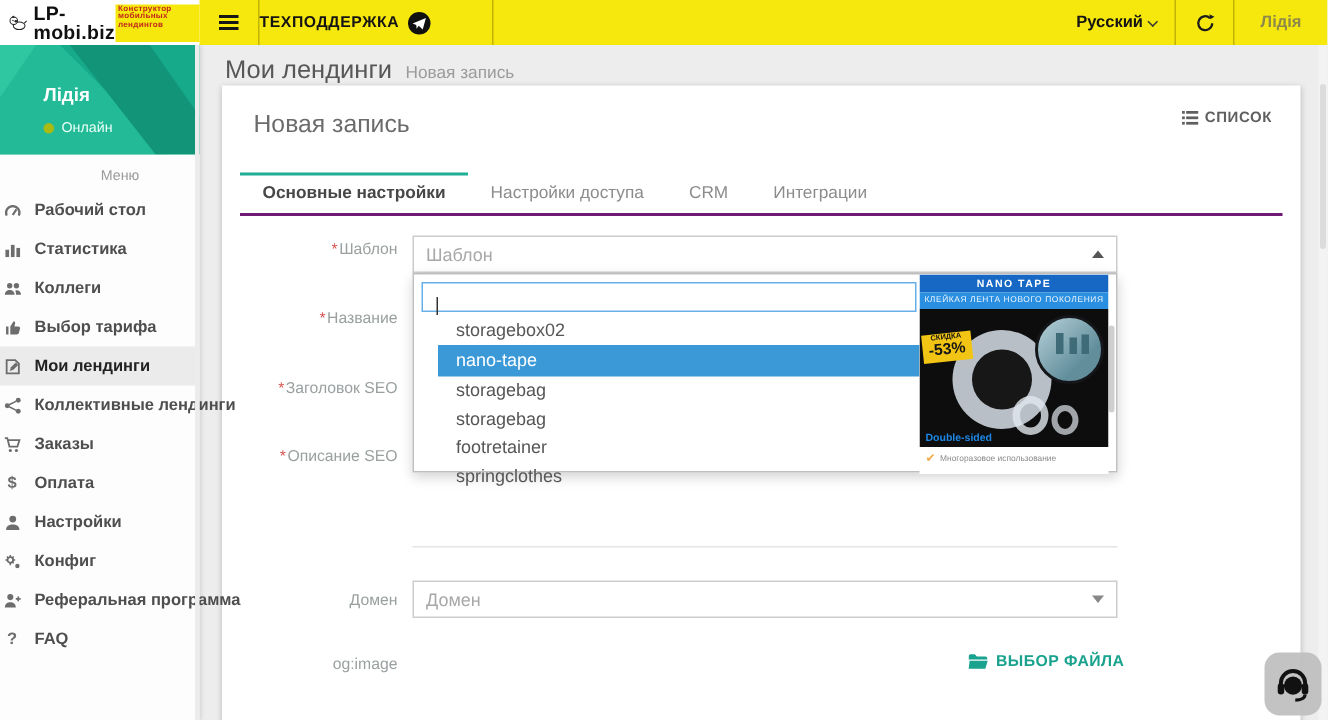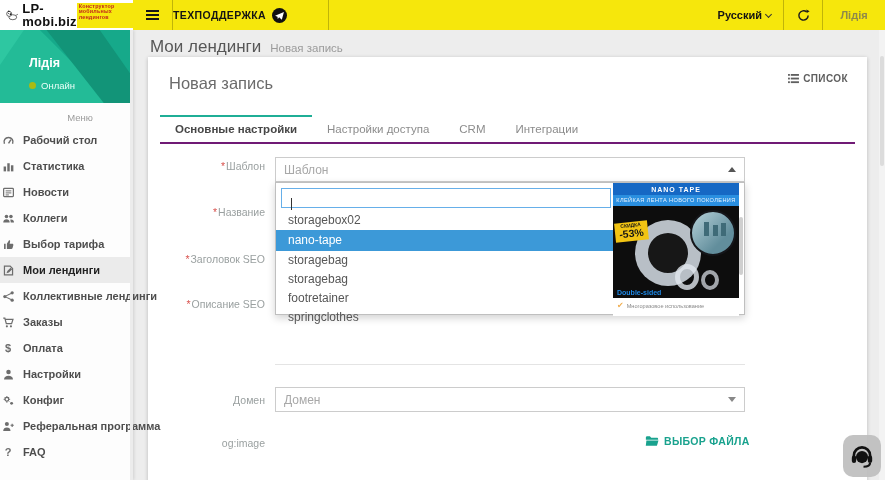--- a/index.html
+++ b/index.html
@@ -66,21 +66,21 @@
 
   .sel { position:absolute; left:127px; width:470px; height:25px; border:1px solid #cccccc; background:#fff; display:flex; align-items:center; padding:0 8px; cursor:pointer; }
   .sel .ph { font-size:12px; color:#a8a8a8; }
   .caret-up { margin-left:auto; width:0; height:0; border-left:4px solid transparent; border-right:4px solid transparent; border-bottom:5px solid #555; }
   .caret-dn { margin-left:auto; width:0; height:0; border-left:4px solid transparent; border-right:4px solid transparent; border-top:5px solid #888; }
 
   .dropdown { position:absolute; left:127px; top:125px; width:470px; height:133px; background:#fff; border:1px solid #bfbfbf; box-shadow:0 3px 8px rgba(0,0,0,.18); z-index:10; }
   .dd-search { position:absolute; left:5px; top:5px; width:330px; height:20px; border:1px solid #66afe9; background:#fff; }
   .dd-caret { position:absolute; left:9px; top:9px; width:1px; height:12px; background:#333; }
   .dd-options { position:absolute; left:0; top:28px; width:337px; }
-  .dd-opt { height:19px; line-height:19px; padding-left:12px; font-size:12px; color:#565656; cursor:pointer; white-space:nowrap; }
+  .dd-opt { height:19px; line-height:19px; padding-left:12px; font-size:12px; color:#565656; cursor:pointer; white-space:nowrap;margin-left:16px; }
   .dd-opt.hl { background:#3c99d8; color:#ffffff; height:21px; line-height:21px; }
   .dd-scroll { position:absolute; right:1px; top:34px; width:4px; height:58px; background:#cfcfcf; border-radius:2px; }
 
   
   .preview { position:absolute; left:337px; top:0; width:126px; height:133px; overflow:hidden; background:#fff; cursor:pointer; }
   .pv-head1 { height:12px; background:#1668c4; color:#fff; font-size:7px; font-weight:800; text-align:center; line-height:13px; letter-spacing:1px; }
   .pv-head2 { height:11px; background:#2a8fe0; color:#eaf4ff; font-size:5.6px; text-align:center; line-height:11px; letter-spacing:.4px; }
   .pv-body { position:relative; height:92px; background:#0d0d0d; overflow:hidden; }
   .pv-badge { position:absolute; left:2px; top:16px; background:#f2c413; color:#161616; padding:1px 4px 2px; transform:rotate(-6deg); text-align:center; line-height:1.05; z-index:3; }
   .pv-badge span { display:block; font-size:5px; font-weight:700; }
@@ -182,29 +182,20 @@
       </li>
     <li>
       <span class="mi">
           <svg width="13" height="13" viewBox="0 0 16 16">
             <rect x="2" y="8" width="3" height="6" fill="currentColor"></rect>
             <rect x="6.5" y="4" width="3" height="10" fill="currentColor"></rect>
             <rect x="11" y="6.5" width="3" height="7.5" fill="currentColor"></rect>
           </svg>
         </span>
       <span class="ml">Статистика</span>
-      </li>
-    <li>
-      <span class="mi">
-          <svg width="13" height="13" viewBox="0 0 16 16">
-            <rect x="2" y="3" width="12" height="10" rx="1" fill="none" stroke="currentColor" stroke-width="1.5"></rect>
-            <path d="M4.5 6h7M4.5 8.5h7M4.5 11h4" stroke="currentColor" stroke-width="1.2"></path>
-          </svg>
-        </span>
-      <span class="ml">Новости</span>
       </li>
     <li>
       <span class="mi">
           <svg width="13" height="13" viewBox="0 0 16 16">
             <circle cx="5.5" cy="5.5" r="2.2" fill="currentColor"></circle>
             <circle cx="11" cy="5.5" r="2.2" fill="currentColor"></circle>
             <path d="M1.5 13c0-2.6 1.8-4 4-4s4 1.4 4 4z" fill="currentColor"></path>
             <path d="M10.2 9.3c2.5-.6 4.6.9 4.6 3.7h-4" fill="currentColor"></path>
           </svg>
         </span>

